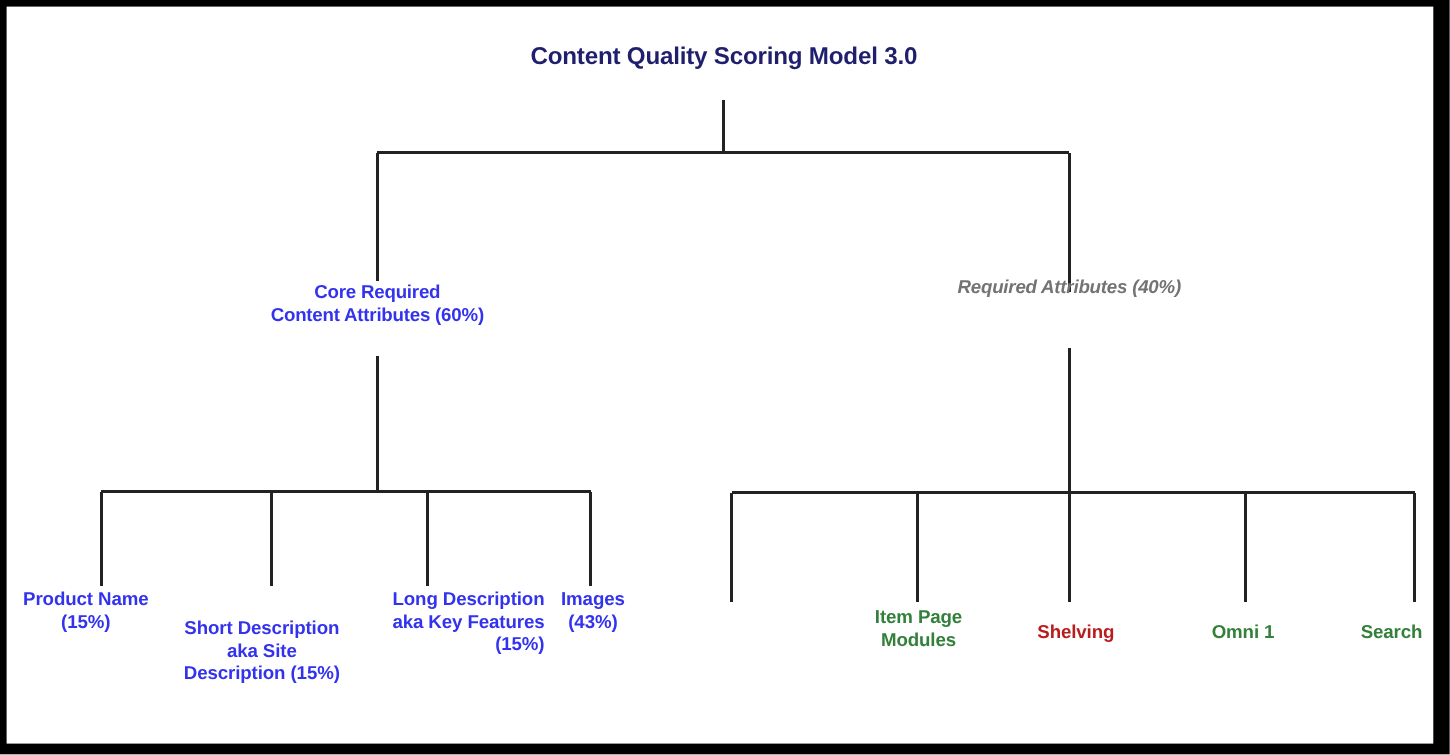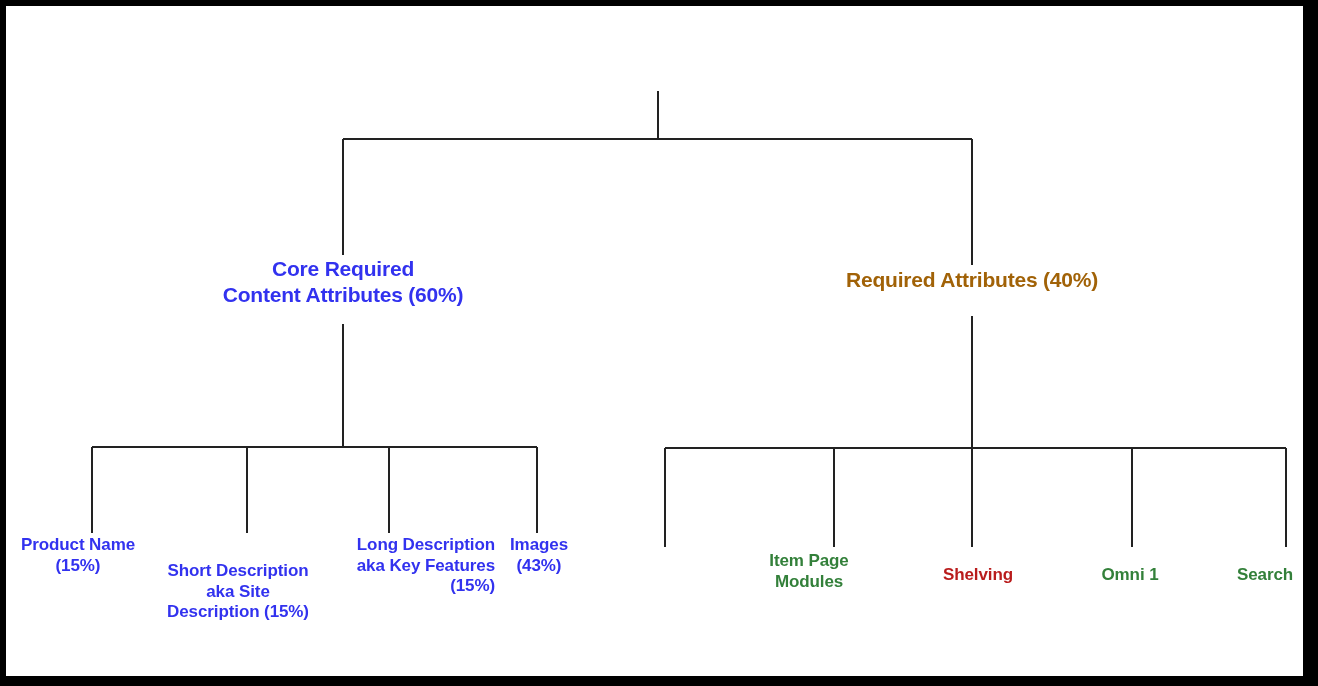--- a/index.html
+++ b/index.html
@@ -39,21 +39,21 @@
     font-weight: bold;
     line-height: 1.22;
     white-space: pre-line;
     transform: translateX(-50%);
   }
   .node-root {
     font-size: 22px;
     letter-spacing: -0.2px;
   }
   .node-branch {
-    font-size: 21px;
+    font-size: 17px;
     letter-spacing: -0.2px;
   }
   .node-leaf-blue {
     font-size: 17px;
     letter-spacing: -0.1px;
   }
   .node-leaf-green {
     font-size: 17px;
     letter-spacing: -0.1px;
   }
@@ -87,42 +87,43 @@
 
         <line x1="659" y1="442" x2="1280" y2="442"></line>
         <line x1="659" y1="442" x2="659" y2="541"></line>
         <line x1="828" y1="442" x2="828" y2="541"></line>
         <line x1="966" y1="442" x2="966" y2="541"></line>
         <line x1="1126" y1="442" x2="1126" y2="541"></line>
         <line x1="1280" y1="442" x2="1280" y2="541"></line>
       </g>
     </svg>
 
+    <div class="node node-root" style="left:652px; top:32px; width:620px; color:#1f1f6e;">Content Quality Scoring Model 3.0</div>
 
     <div class="node node-branch" style="left:337px; top:250px; width:480px; color:#3232ef;">Core Required
 Content Attributes (60%)</div>
 
-    <div class="node node-branch" style="left:966px; top:261px; width:480px; color:#a16207;">Required Attributes (40%)</div>
+    <div class="node node-branch" style="left:966px; top:245px; width:480px; color:#737373;font-style:italic;">Required Attributes (40%)</div>
 
     <div class="node node-leaf-blue" style="left:72px; top:529px; width:160px; color:#3232ef;">Product Name
 (15%)</div>
 
     <div class="node node-leaf-blue" style="left:232px; top:555px; width:170px; color:#3232ef;">Short Description
 aka Site
 Description (15%)</div>
 
     <div class="node node-leaf-blue" style="left:401px; top:529px; width:176px; color:#3232ef;text-align:right;">Long Description
 aka Key Features
 (15%)</div>
 
     <div class="node node-leaf-blue" style="left:533px; top:529px; width:120px; color:#3232ef;">Images
 (43%)</div>
 
 
-    <div class="node node-leaf-green" style="left:803px; top:545px; width:150px; color:#33803a;">Item Page
+    <div class="node node-leaf-green" style="left:829px; top:545px; width:150px; color:#33803a;">Item Page
 Modules</div>
 
     <div class="node node-leaf-green" style="left:972px; top:559px; width:140px; color:#b91c1c;">Shelving</div>
 
     <div class="node node-leaf-green" style="left:1124px; top:559px; width:130px; color:#33803a;">Omni 1</div>
 
     <div class="node node-leaf-green" style="left:1259px; top:559px; width:120px; color:#33803a;">Search</div>
 
   </div>
 </div>

